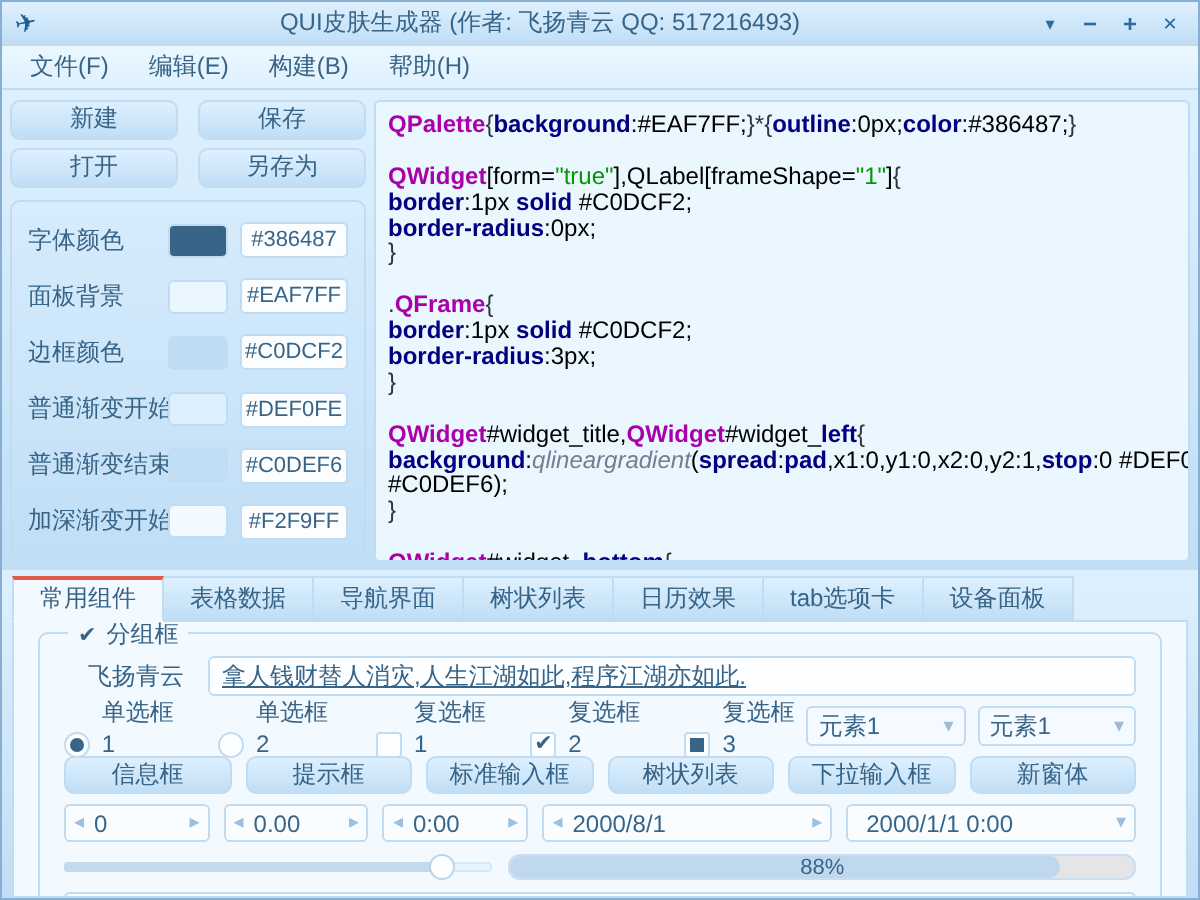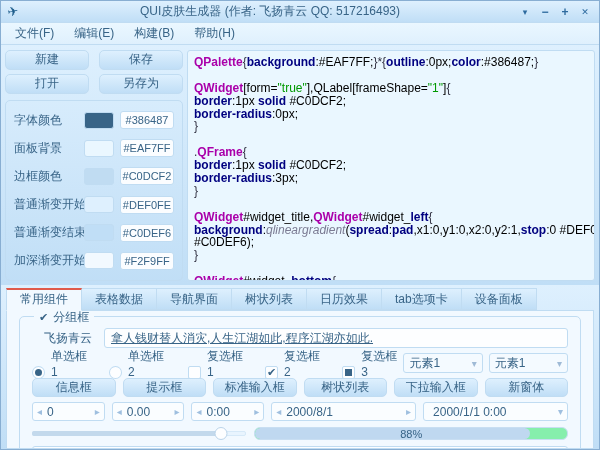--- a/index.html
+++ b/index.html
@@ -99,21 +99,21 @@
   .spin .val { flex:1; padding-left:5px; }
   .spin.f1 { flex:1; } .spin.f2 { flex:2.15; }
 
   .row5 { margin-top:6px; gap:8px; height:13px; }
   .slider { width:40%; position:relative; height:13px; }
   .slider-track { position:absolute; top:4px; left:0; right:0; height:5px; background:#E8F4FE;
     border-radius:2px; border:1px solid #D6E9F8; }
   .slider-fill { position:absolute; top:4px; left:0; height:5px; background:#C3D9EC; border-radius:2px; }
   .slider-handle { position:absolute; top:0; width:13px; height:13px; background:#FDFEFF;
     border:1px solid #BBD4EA; border-radius:50%; transform:translateX(-50%); }
-  .progress { flex:1; position:relative; height:13px; background:#86efac;
+  .progress { flex:1; position:relative; height:13px; background:#e5e5e5;
     border:1px solid #C8DEF2; border-radius:6px; overflow:hidden; }
   .progress-fill { position:absolute; top:0; left:0; bottom:0; background:#BFD8F0; border-radius:6px; }
   .progress-label { position:absolute; inset:0; text-align:center; line-height:13px;
     font-size:11px; color:#386487; }
 
   .row6 { margin-top:6px; }
   .textedit { flex:1; height:38px; background:#FDFEFF; border:1px solid #C0DCF2; border-radius:3px;
     padding:3px 6px; color:#386487; overflow:hidden; }
 </style>
 </head>

